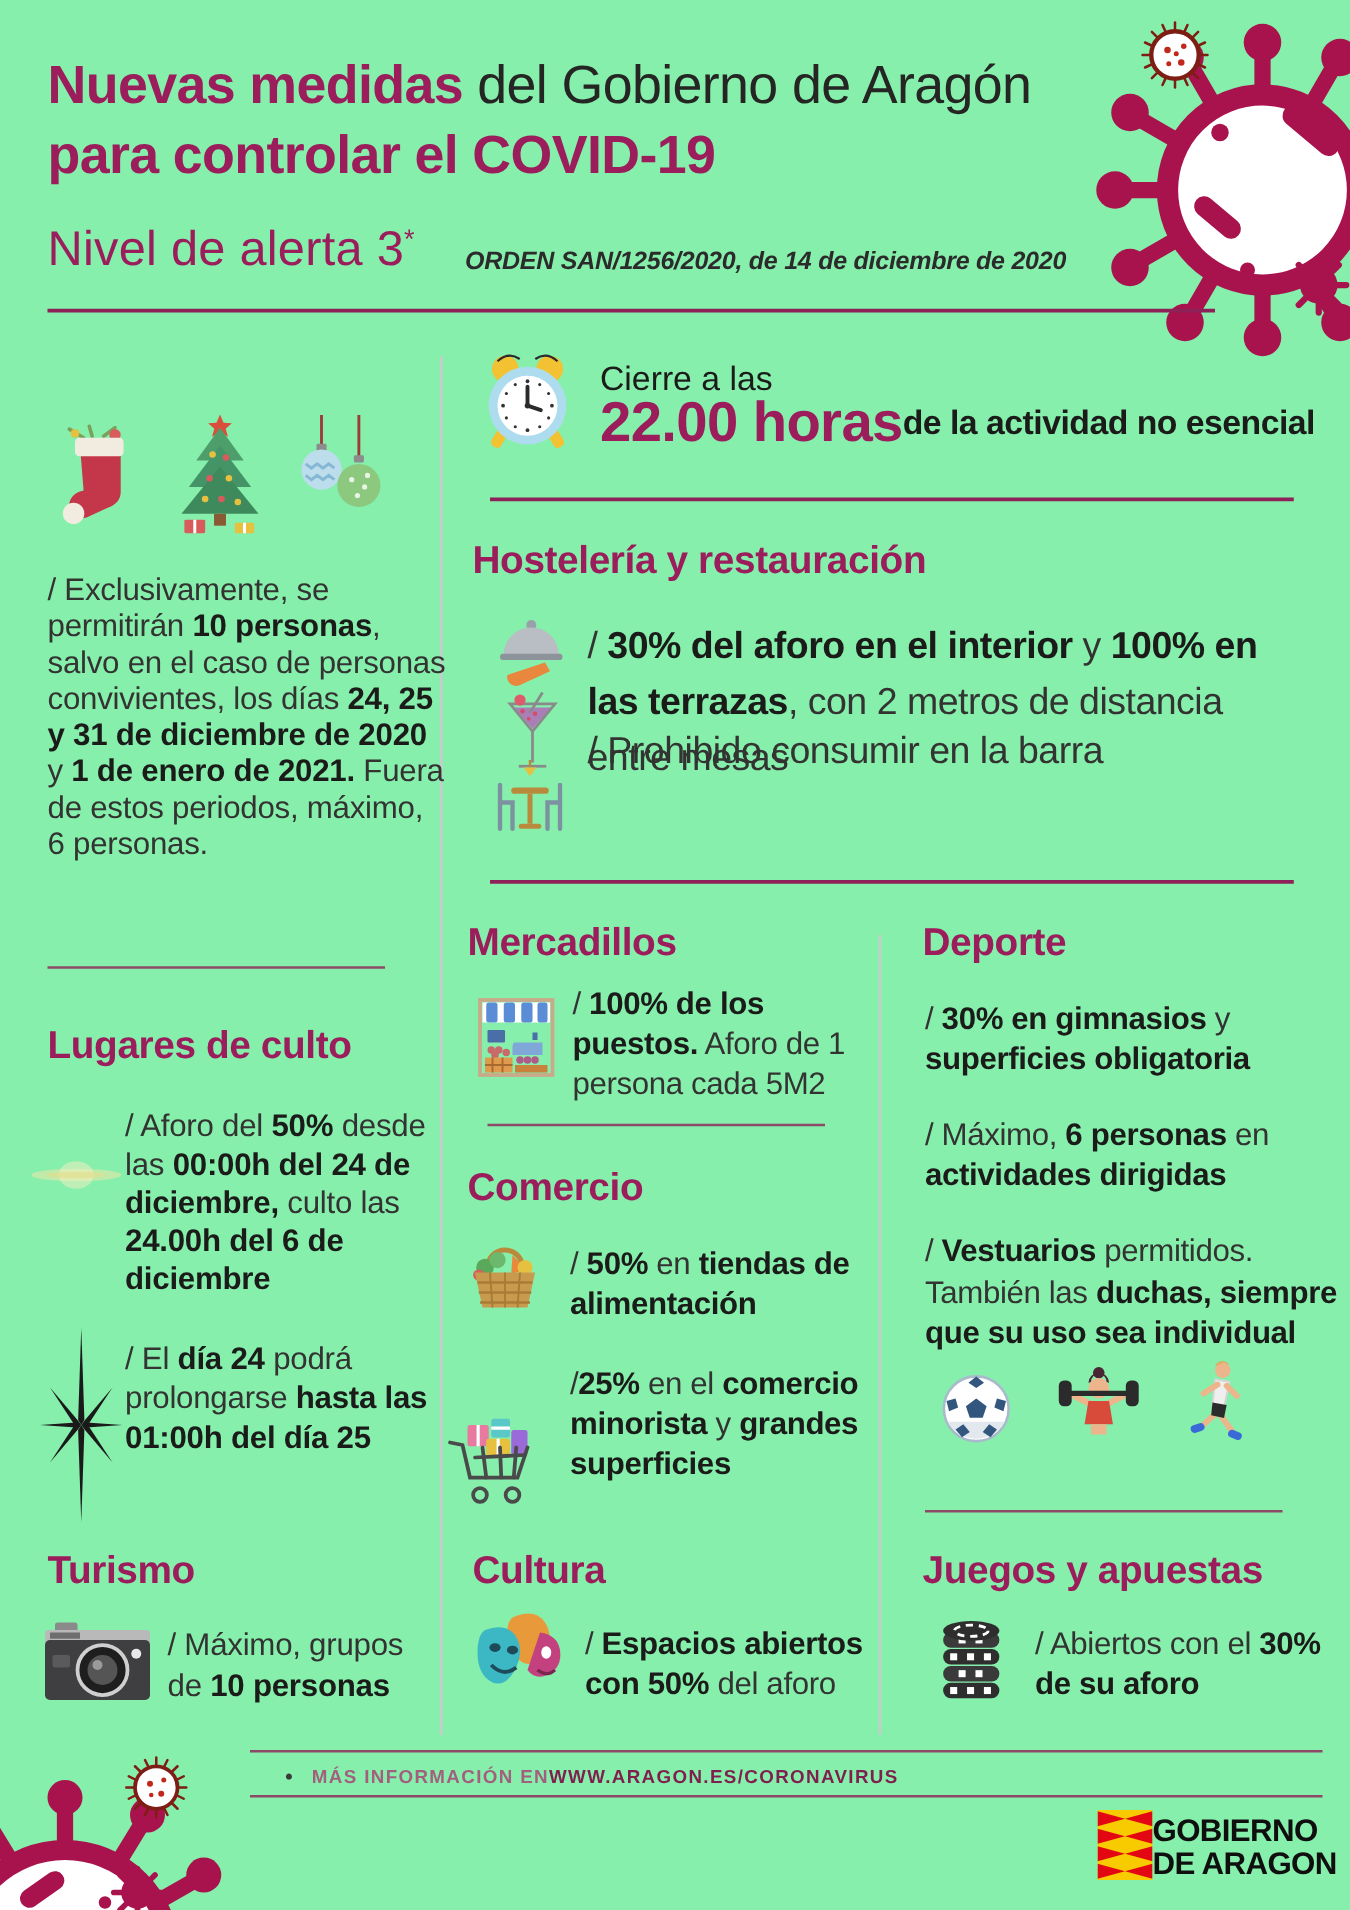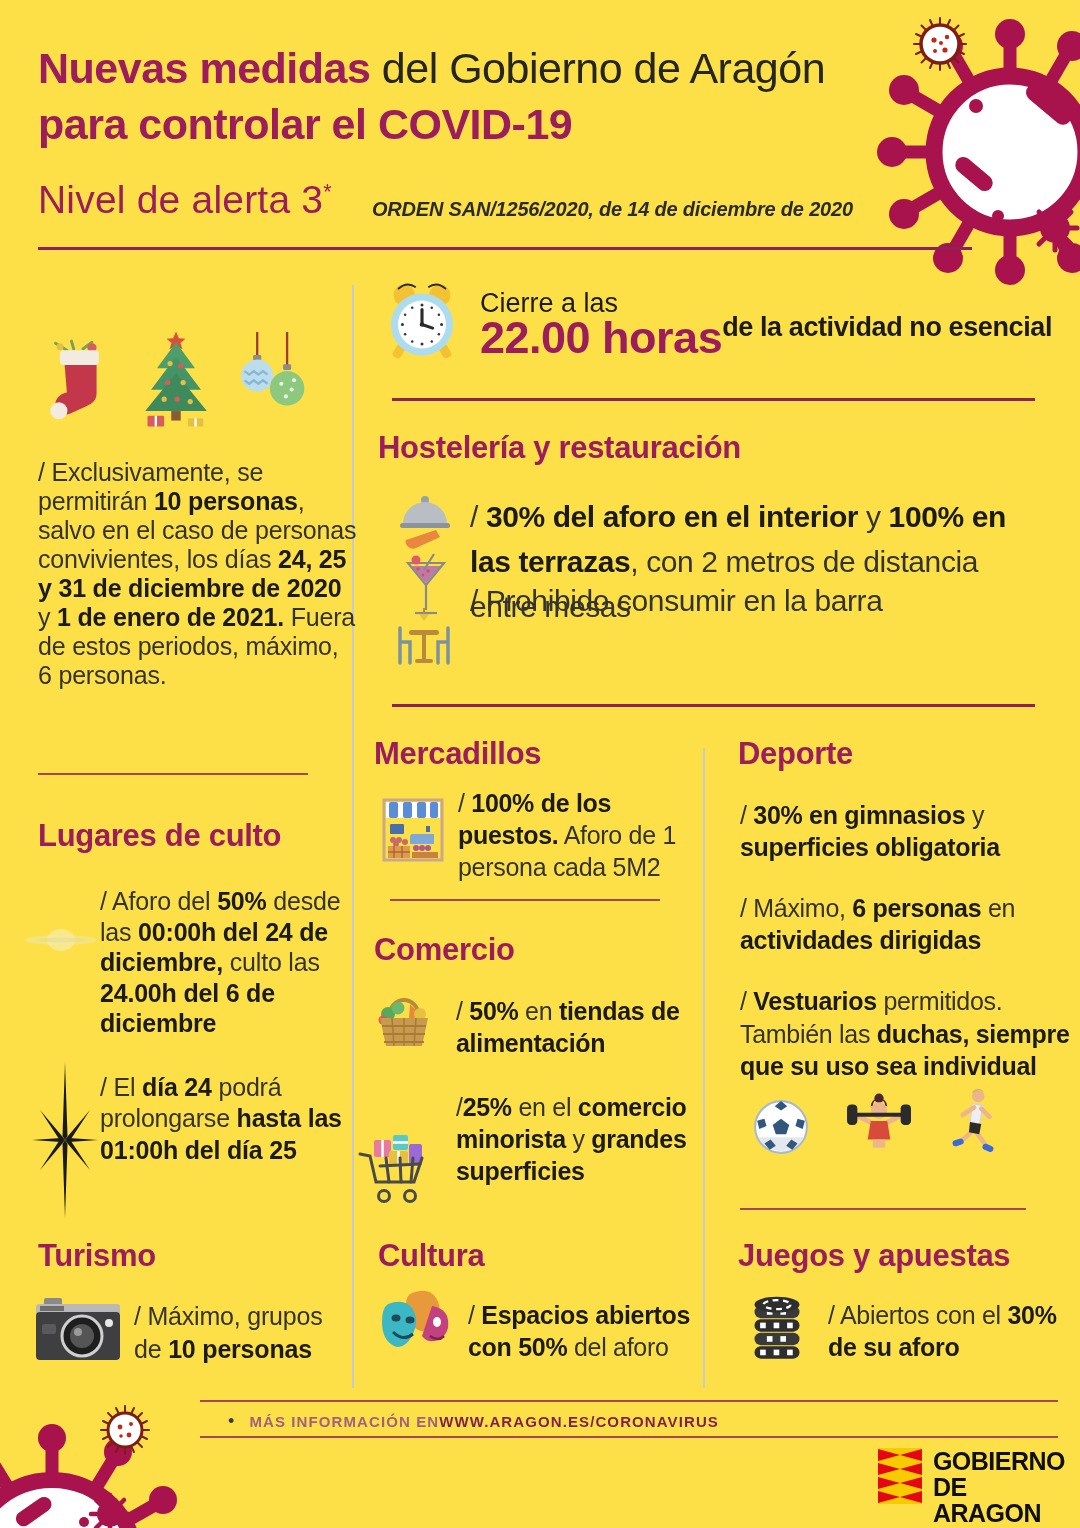--- a/index.html
+++ b/index.html
@@ -1,21 +1,21 @@
 <!DOCTYPE html>
 <html lang="es"><head>
 <meta charset="utf-8">
 <style>
   :root{
     --accent:#9B1D5C; --rule:#8E2158; --virus:#A8134E;
     --tdark:#1B1B1A; --tbody:#333332; --gray:#C9C9CE;
   }
   *{margin:0;padding:0;box-sizing:border-box}
   html,body{background:#e9e9e9}
-  #poster{position:relative;width:1080px;height:1528px;background:#fde047;overflow:hidden;
+  #poster{position:relative;width:1080px;height:1528px;background:#86efac;overflow:hidden;
     font-family:"Liberation Sans", sans-serif;color:var(--tbody);margin:0 auto}
   .abs{position:absolute}
   .b{font-weight:bold;color:var(--tdark)}
   .sup{vertical-align:super;font-size:55%}
   .h{font-weight:bold;color:var(--accent);font-size:31px;letter-spacing:-.3px}
   .hr{position:absolute;background:var(--rule);height:3px}
   .hr2{position:absolute;background:var(--rule);height:2px;opacity:.8}
   .vline{position:absolute;width:2px;background:var(--gray)}
   .title{font-size:43px;line-height:56px;letter-spacing:-.5px;color:#252523;font-weight:400}
   .title .b{color:var(--accent)}
@@ -242,21 +242,21 @@
         <circle cx="26" cy="61" r="1.4"></circle>
         <circle cx="34" cy="69" r="1.4"></circle>
     </g>
     <g stroke="#2b2b2b" stroke-width="3.5" stroke-linecap="round">
       <line x1="45" y1="50" x2="45" y2="33"></line>
         <line x1="45" y1="50" x2="57" y2="54"></line>
     </g>
     <circle cx="45" cy="50" r="2.5" fill="#2b2b2b"></circle>
   </svg>
   <div class="abs cierre-l1" style="left:480px;top:288px">Cierre a las</div>
-  <div class="abs" style="left:480px;top:312px;display:flex;align-items:flex-start">
+  <div class="abs" style="left:480px;top:312px;display:flex;align-items:center">
     <span class="cierre-time">22.00 horas</span>
     <span class="cierre-rest">de la actividad no esencial</span>
   </div>
   <div class="hr" style="left:392px;top:398px;width:643px"></div>
 
   <div class="abs h" style="left:378px;top:430px">Hostelería y restauración</div>
 
   <svg class="abs" style="left:398px;top:492px" width="54" height="58" viewBox="0 0 54 58">
     <circle cx="27" cy="8" r="4" fill="#98A0A8"></circle>
     <path d="M5,32 a22,22 0 0 1 44,0 z" fill="#B9BDC4"></path>
@@ -528,21 +528,21 @@
       <circle r="17" fill="#ffffff" stroke="#7E1D13" stroke-width="3"></circle>
       <g fill="#C1271B">
         <circle cx="-5" cy="-3" r="2.4"></circle>
           <circle cx="4" cy="5" r="2.4"></circle>
           <circle cx="6" cy="-6" r="2"></circle>
           <circle cx="-4" cy="6" r="1.8"></circle>
       </g>
     </g>
   </svg>
 
-  <div class="abs" style="left:878px;top:1448px;display:flex;align-items:flex-start;gap:11px">
+  <div class="abs" style="left:878px;top:1448px;display:flex;align-items:flex-end;gap:0">
     <svg width="44" height="56" viewBox="0 0 44 56">
       <rect width="44" height="56" fill="#F7CB00"></rect>
       <g fill="#E30613">
         <polygon points="0,1 22,7 0,13"></polygon>
           <polygon points="44,1 22,7 44,13"></polygon>
         <polygon points="0,15 22,21 0,27"></polygon>
           <polygon points="44,15 22,21 44,27"></polygon>
         <polygon points="0,29 22,35 0,41"></polygon>
           <polygon points="44,29 22,35 44,41"></polygon>
         <polygon points="0,43 22,49 0,55"></polygon>

